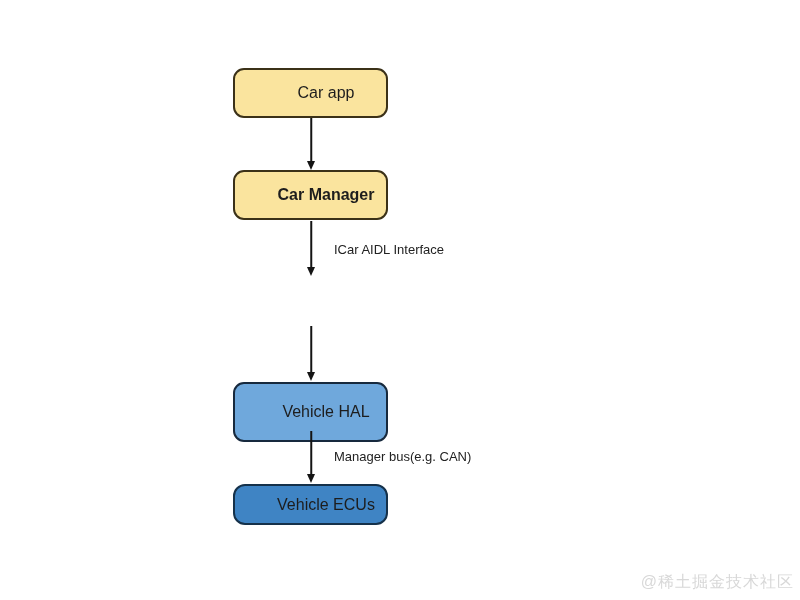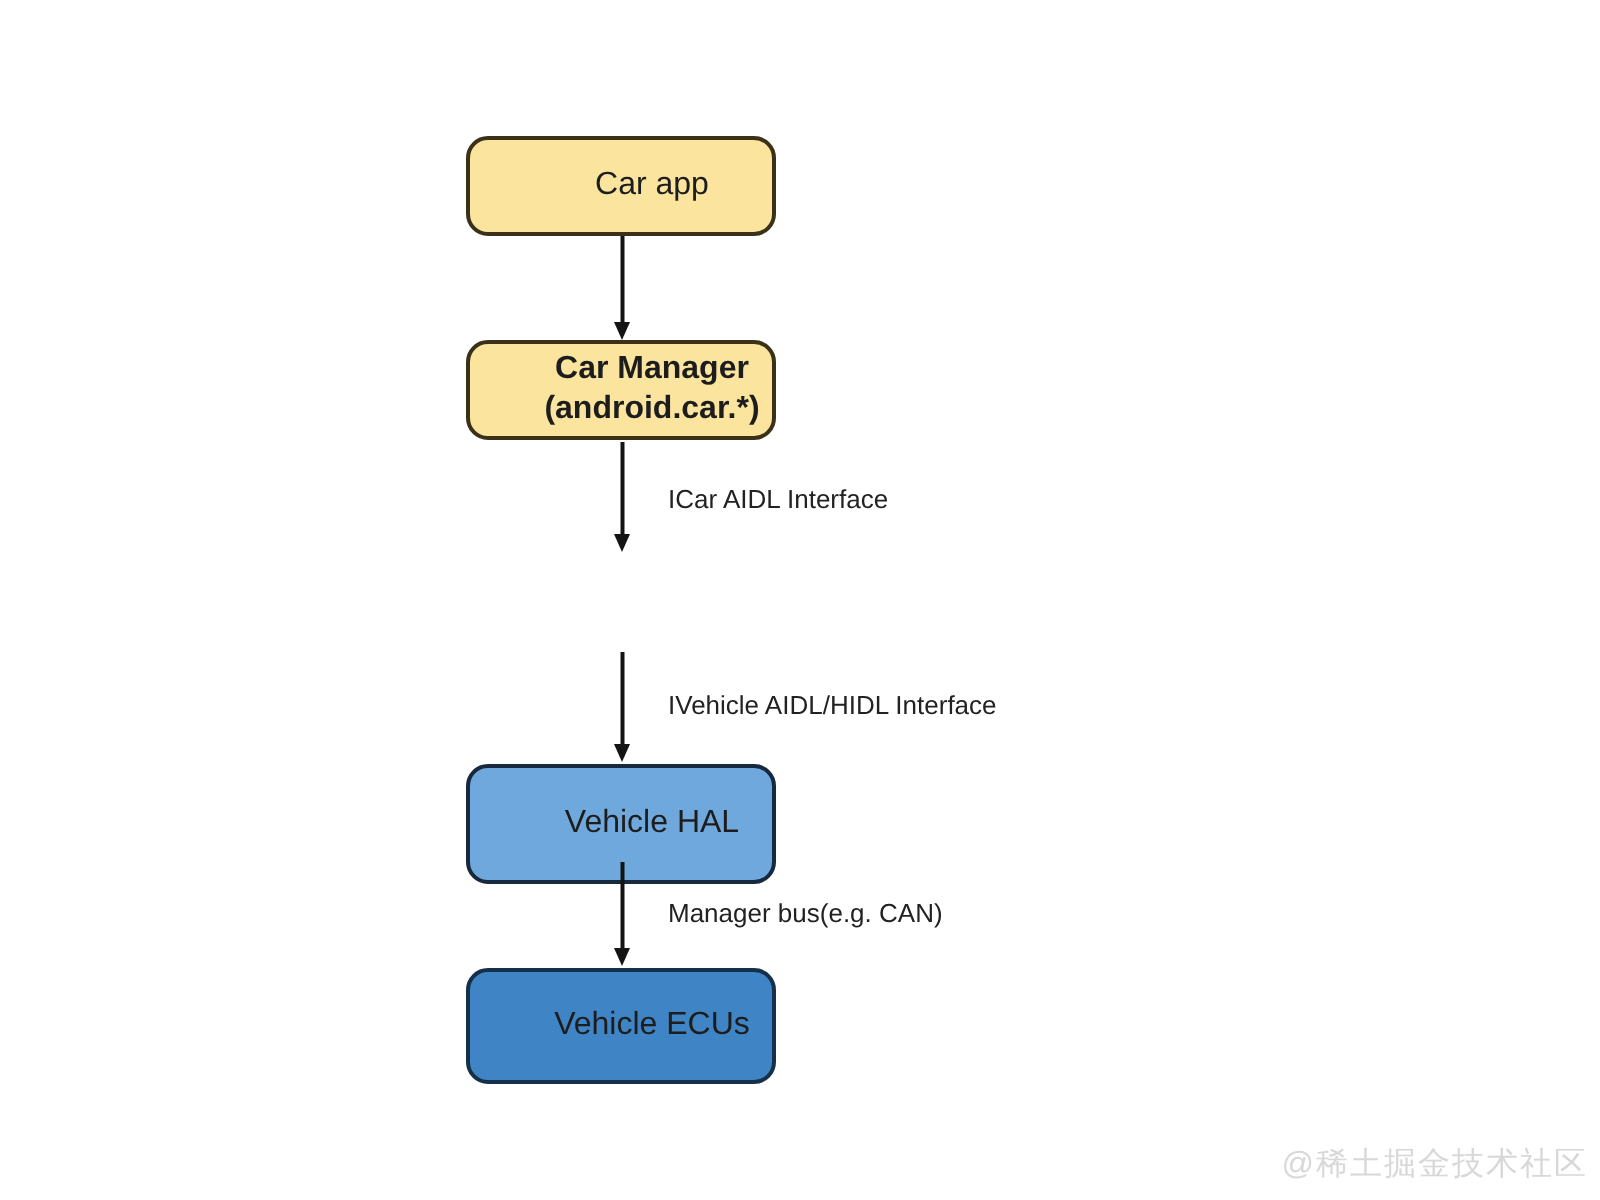--- a/index.html
+++ b/index.html
@@ -29,21 +29,21 @@
     font-size: 16px;
     line-height: 20px;
     color: #1d1d1d;
     text-align: center;
     padding-left: 31px;
   }
   .node-car-app      { top: 68px;  height: 50px; }
   .node-car-manager  { top: 170px; height: 50px; }
   .node-car-service  { top: 277px; height: 48px; }
   .node-vehicle-hal  { top: 382px; height: 60px; }
-  .node-vehicle-ecus { top: 484px; height: 58px; }
+  .node-vehicle-ecus { top: 484px; height: 41px; border-radius: 12px; }
 
   .arrow {
     position: absolute;
     left: 306px;
     width: 10px;
   }
   .arrow-1 { top: 118px; height: 52px; }
   .arrow-2 { top: 221px; height: 55px; }
   .arrow-3 { top: 326px; height: 55px; }
   .arrow-4 { top: 431px; height: 52px; }
@@ -98,37 +98,35 @@
     <span>Car app</span>
   </div>
 
   <div class="arrow arrow-1">
     <div class="arrow-line" style="background-color: rgb(20, 20, 20);"></div>
     <div class="arrow-head" style="border-top-color: rgb(20, 20, 20);"></div>
   </div>
 
   <div class="node node-car-manager" style="background-color: rgb(250, 228, 158); border-color: rgb(59, 49, 24); color: rgb(29, 29, 29); font-weight: bold;">
     <span>Car Manager</span>
-    <span>(android.car.*)</span>
   </div>
 
   <div class="arrow arrow-2">
     <div class="arrow-line" style="background-color: rgb(20, 20, 20);"></div>
     <div class="arrow-head" style="border-top-color: rgb(20, 20, 20);"></div>
   </div>
 
   <div class="edge-label edge-label-1">ICar AIDL Interface</div>
 
 
   <div class="arrow arrow-3">
     <div class="arrow-line" style="background-color: rgb(20, 20, 20);"></div>
     <div class="arrow-head" style="border-top-color: rgb(20, 20, 20);"></div>
   </div>
 
-  <div class="edge-label edge-label-2">IVehicle AIDL/HIDL Interface</div>
 
   <div class="node node-vehicle-hal" style="background-color: rgb(111, 168, 220); border-color: rgb(23, 41, 61); color: rgb(29, 29, 29);">
     <span>Vehicle HAL</span>
   </div>
 
   <div class="arrow arrow-4">
     <div class="arrow-line" style="background-color: rgb(20, 20, 20);"></div>
     <div class="arrow-head" style="border-top-color: rgb(20, 20, 20);"></div>
   </div>
 

